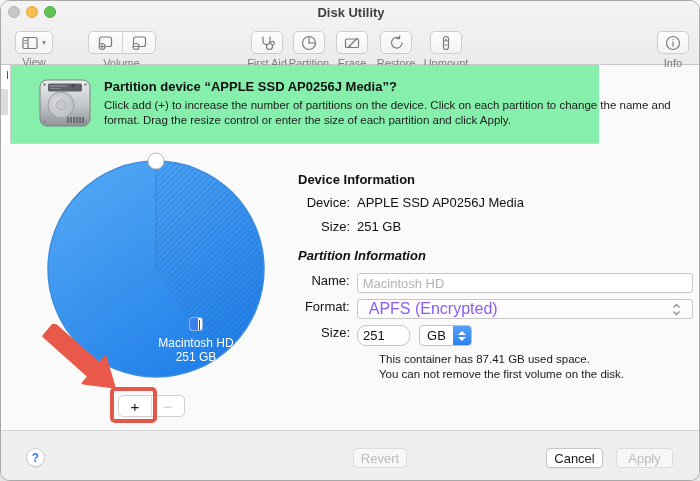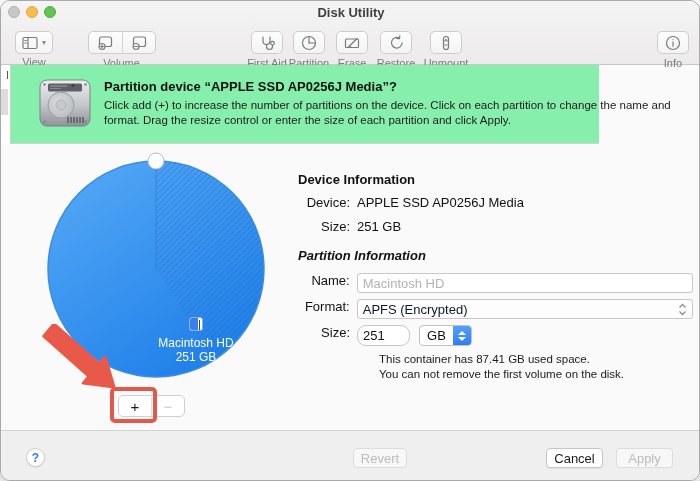--- a/index.html
+++ b/index.html
@@ -51,21 +51,21 @@
   .dev-rows{margin-top:8px;}
   .irow{display:flex;margin-bottom:9px;font-size:13px;color:#111;}
   .irow .lab{width:52px;text-align:right;margin-right:7px;color:#111;}
   .irow .val{color:#111;}
   .form-row{display:flex;align-items:flex-start;margin-bottom:6px;font-size:13px;}
   .form-row .lab{width:52px;text-align:right;margin-right:7px;color:#111;}
   .txt-field{width:338px;height:20px;background:#ffffff;border:1px solid #c8c6c6;border-radius:3px;
              font-size:13px;padding:0 5px;color:#111;font-family:inherit;}
   .txt-field::placeholder{color:#b4b2b2;}
   .select-field{width:338px;height:20px;background:#fdfdfd;border:1px solid #c8c6c6;border-radius:3px;
-             font-size:13px;padding:0 5px;color:#0f172a;display:flex;align-items:center;justify-content:space-between;}
+             font-size:16px;padding:0 11px;color:#8b5cf6;display:flex;align-items:center;justify-content:space-between;}
   .size-input{width:53px;height:21px;background:#fff;border:1px solid #c8c6c6;border-radius:9px;font-size:13px;padding:0 5px;color:#111;font-family:inherit;}
   .unit-ctl{display:inline-flex;height:21px;margin-left:9px;border:1px solid #c3c1c1;border-radius:4px;overflow:hidden;background:#fff;}
   .unit-ctl .unit-txt{display:flex;align-items:center;justify-content:center;width:33px;font-size:13px;color:#111;}
   .unit-ctl .stepper{width:18px;background:linear-gradient(#55a0f8,#2e7ef2);display:flex;flex-direction:column;align-items:center;justify-content:center;gap:2px;}
   .tri-up{width:0;height:0;border-left:4px solid transparent;border-right:4px solid transparent;border-bottom:4px solid #ffffff;}
   .tri-dn{width:0;height:0;border-left:4px solid transparent;border-right:4px solid transparent;border-top:4px solid #ffffff;}
   .notes{margin-top:4px;margin-left:81px;font-size:11.5px;line-height:15px;color:#1c1c1c;}
   
   .footer{position:absolute;left:0;top:429px;width:700px;height:52px;background:#efefef;border-top:1px solid #d3d3d3;}
   .help-btn{position:absolute;left:25px;top:17px;width:19px;height:19px;border-radius:50%;background:#ffffff;

